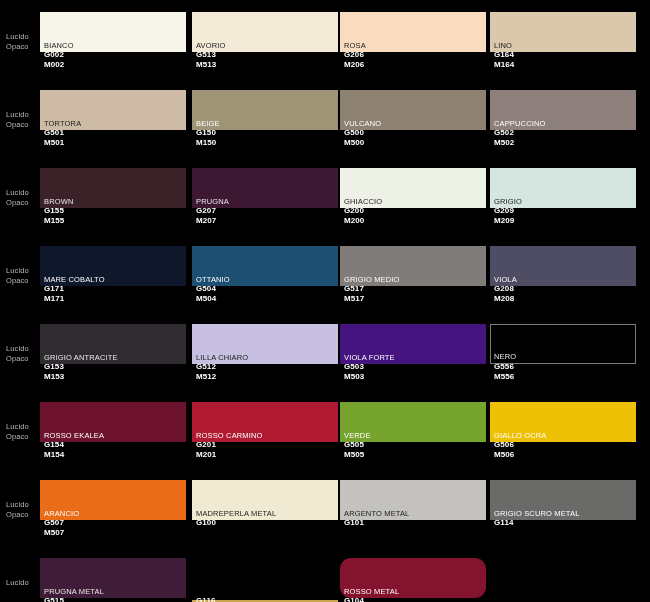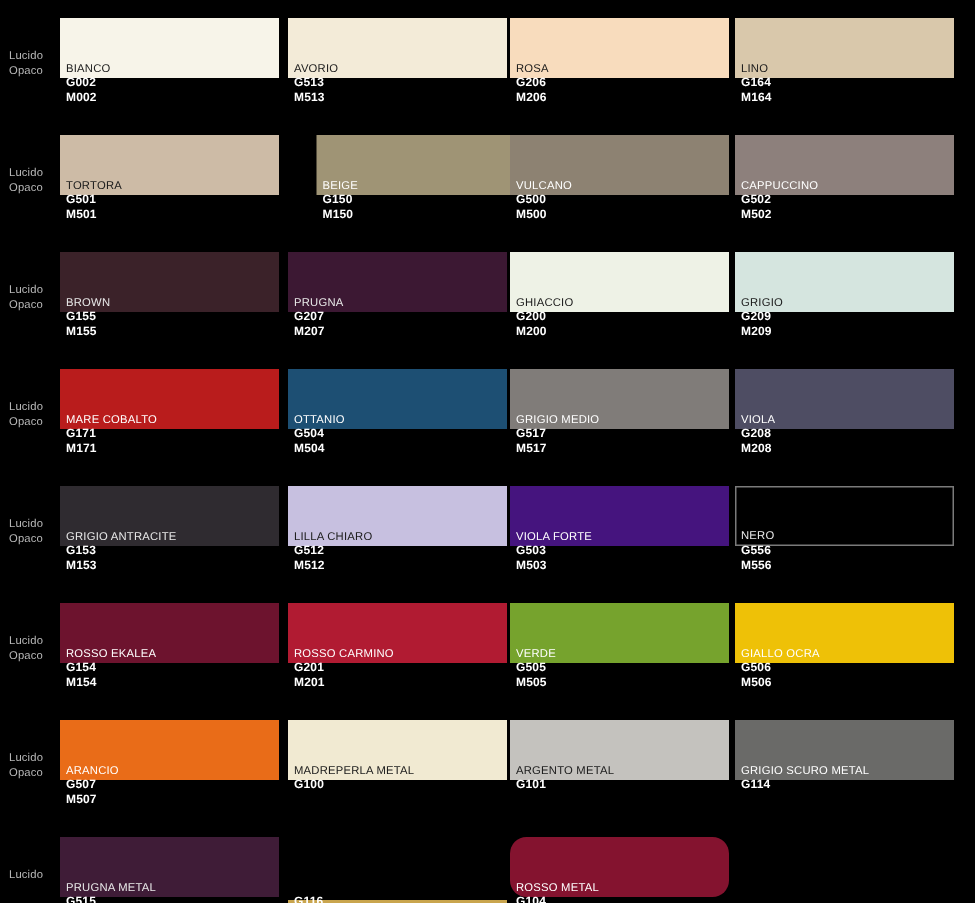--- a/index.html
+++ b/index.html
@@ -128,21 +128,21 @@
       </div>
       <div class="cell" style="left: 40px;">
         <div class="swatch" style="background: rgb(205, 187, 166);">
           <div class="swatch-name" style="color: rgb(26, 26, 26);">TORTORA</div>
         </div>
         <div class="codes">
           <div>G501</div>
           <div>M501</div>
         </div>
       </div>
-      <div class="cell" style="left: 192px; margin-left: 19px;">
+      <div class="cell" style="left: 192px;">
         <div class="swatch" style="background: rgb(159, 148, 117);">
           <div class="swatch-name" style="color: rgb(255, 255, 255);">BEIGE</div>
         </div>
         <div class="codes">
           <div>G150</div>
           <div>M150</div>
         </div>
       </div>
       <div class="cell" style="left: 340px;">
         <div class="swatch" style="background: rgb(141, 130, 114);">
@@ -204,21 +204,21 @@
           <div>M209</div>
         </div>
       </div>
     </div>
     <div class="row" style="top: 234px;">
       <div class="finish-labels">
         <div>Lucido</div>
         <div>Opaco</div>
       </div>
       <div class="cell" style="left: 40px;">
-        <div class="swatch" style="background: #b91c1c;">
+        <div class="swatch" style="background: #0f172a;">
           <div class="swatch-name" style="color: rgb(255, 255, 255);">MARE COBALTO</div>
         </div>
         <div class="codes">
           <div>G171</div>
           <div>M171</div>
         </div>
       </div>
       <div class="cell" style="left: 192px;">
         <div class="swatch" style="background: rgb(29, 79, 115);">
           <div class="swatch-name" style="color: rgb(255, 255, 255);">OTTANIO</div>

